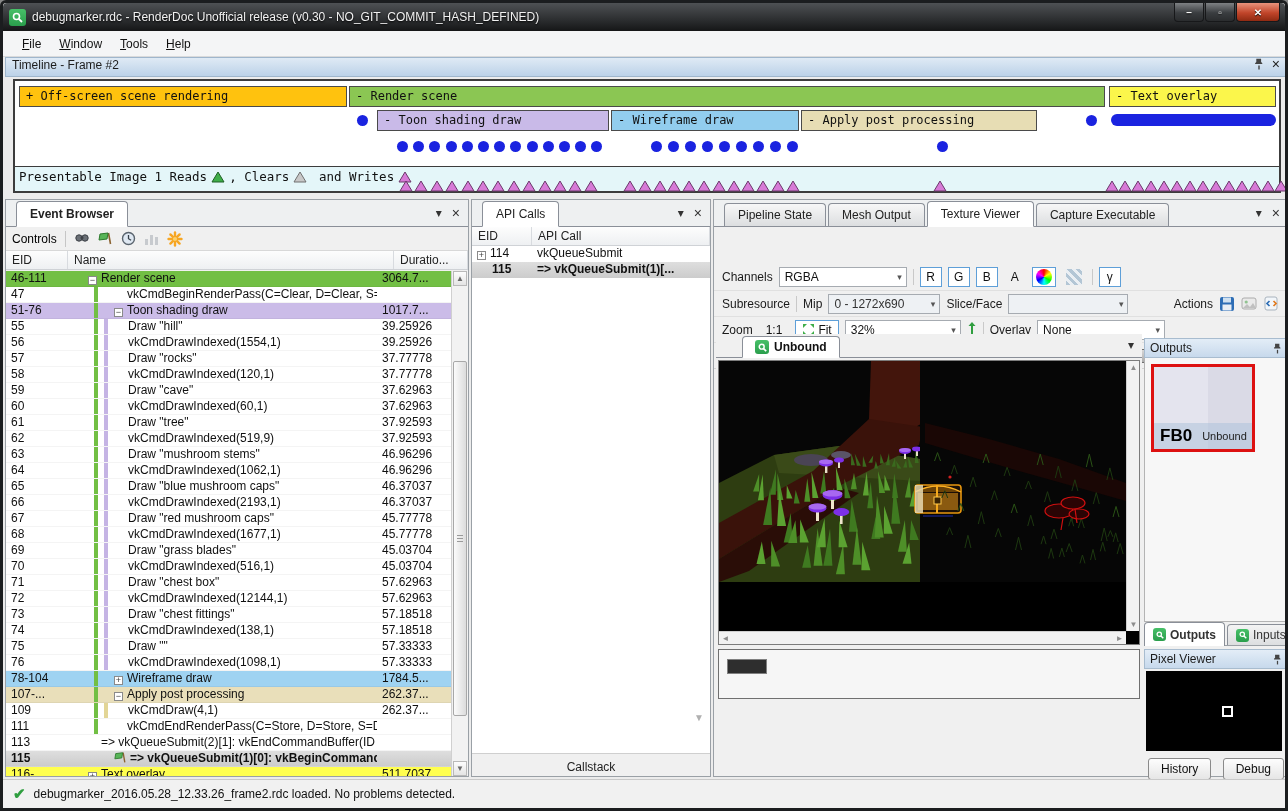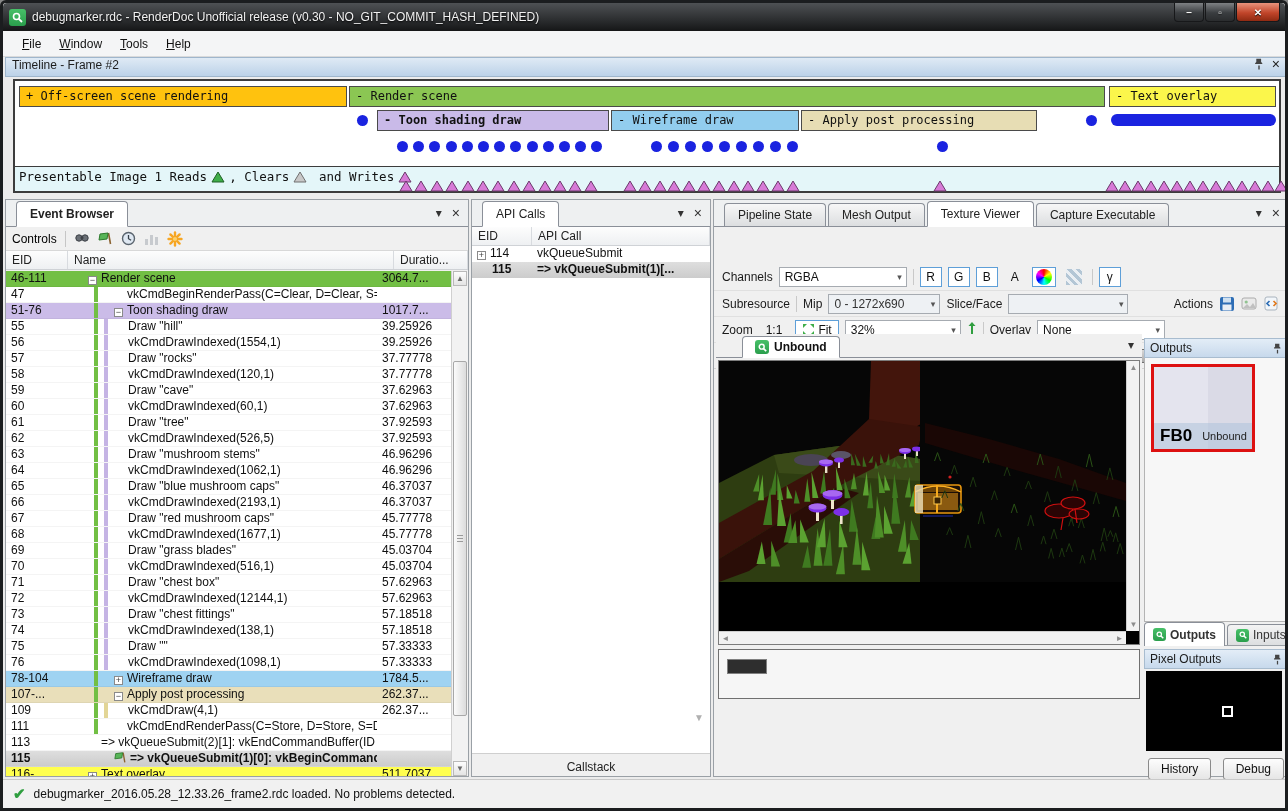--- a/index.html
+++ b/index.html
@@ -307,21 +307,21 @@
         <svg width="14" height="12" viewBox="0 0 14 12" class="tl-tri" style="left: 1246px; top: 13px; position: absolute;">
           <polygon points="7,1 13,11 1,11" fill="#d77ad7" stroke="#6b3a6b"></polygon>
         </svg>
         <svg width="14" height="12" viewBox="0 0 14 12" class="tl-tri" style="left: 1259px; top: 13px; position: absolute;">
           <polygon points="7,1 13,11 1,11" fill="#d77ad7" stroke="#6b3a6b"></polygon>
         </svg>
       </div>
   <div class="tl-bar" style="left: 4px; top: 5px; width: 328px; background: rgb(255, 194, 14);">+ Off-screen scene rendering</div>
       <div class="tl-bar" style="left: 334px; top: 5px; width: 756px; background: rgb(139, 198, 83);">- Render scene</div>
       <div class="tl-bar" style="left: 1094px; top: 5px; width: 167px; background: rgb(251, 246, 75);">- Text overlay</div>
-      <div class="tl-bar" style="left: 362px; top: 29px; width: 232px; background: rgb(201, 186, 232); font-weight: bold;">- Toon shading draw</div>
+      <div class="tl-bar" style="left: 362px; top: 29px; width: 232px; background: rgb(201, 186, 232);">- Toon shading draw</div>
       <div class="tl-bar" style="left: 596px; top: 29px; width: 188px; background: rgb(146, 205, 238);">- Wireframe draw</div>
       <div class="tl-bar" style="left: 786px; top: 29px; width: 236px; background: rgb(231, 221, 180);">- Apply post processing</div>
       <div class="tl-pill" style="left: 1096px; top: 33px; width: 165px; background: rgb(26, 35, 224);"></div>
       <div class="tl-dot" style="left: 342px; top: 34px; background: rgb(26, 35, 224);"></div>
       <div class="tl-dot" style="left: 1071px; top: 34px; background: rgb(26, 35, 224);"></div>
       <div class="tl-dot" style="left: 382px; top: 60px; background: rgb(26, 35, 224);"></div>
       <div class="tl-dot" style="left: 398.2px; top: 60px; background: rgb(26, 35, 224);"></div>
       <div class="tl-dot" style="left: 414.4px; top: 60px; background: rgb(26, 35, 224);"></div>
       <div class="tl-dot" style="left: 430.6px; top: 60px; background: rgb(26, 35, 224);"></div>
       <div class="tl-dot" style="left: 446.8px; top: 60px; background: rgb(26, 35, 224);"></div>
@@ -445,21 +445,21 @@
           <div class="c-name" style="padding-left: 60px;"><span class="guide g-green" style="left: 26px;"></span><span class="guide g-purple" style="left: 36px;"></span><span class="nametxt">vkCmdDrawIndexed(60,1)</span></div>
           <div class="c-dur">37.62963</div>
         </div>
         <div class="ebrow">
           <div class="c-eid">61</div>
           <div class="c-name" style="padding-left: 60px;"><span class="guide g-green" style="left: 26px;"></span><span class="guide g-purple" style="left: 36px;"></span><span class="nametxt">Draw "tree"</span></div>
           <div class="c-dur">37.92593</div>
         </div>
         <div class="ebrow">
           <div class="c-eid">62</div>
-          <div class="c-name" style="padding-left: 60px;"><span class="guide g-green" style="left: 26px;"></span><span class="guide g-purple" style="left: 36px;"></span><span class="nametxt">vkCmdDrawIndexed(526,5)</span></div>
+          <div class="c-name" style="padding-left: 60px;"><span class="guide g-green" style="left: 26px;"></span><span class="guide g-purple" style="left: 36px;"></span><span class="nametxt">vkCmdDrawIndexed(519,9)</span></div>
           <div class="c-dur">37.92593</div>
         </div>
         <div class="ebrow">
           <div class="c-eid">63</div>
           <div class="c-name" style="padding-left: 60px;"><span class="guide g-green" style="left: 26px;"></span><span class="guide g-purple" style="left: 36px;"></span><span class="nametxt">Draw "mushroom stems"</span></div>
           <div class="c-dur">46.96296</div>
         </div>
         <div class="ebrow">
           <div class="c-eid">64</div>
           <div class="c-name" style="padding-left: 60px;"><span class="guide g-green" style="left: 26px;"></span><span class="guide g-purple" style="left: 36px;"></span><span class="nametxt">vkCmdDrawIndexed(1062,1)</span></div>
@@ -952,21 +952,21 @@
           <span class="rdlogo" style="width:13px;height:13px">
               <svg class="icon" width="8" height="8" viewBox="0 0 11 11">
                 <circle cx="4.5" cy="4.5" r="3" fill="none" stroke="#fff" stroke-width="1.8"></circle>
                 <line x1="6.8" y1="6.8" x2="10" y2="10" stroke="#fff" stroke-width="2"></line>
               </svg>
             </span>
           <span>Inputs</span>
         </span>
       </div>
       <div class="dockhdr pc-hdr">
-        <span>Pixel Outputs</span>
+        <span>Pixel Viewer</span>
         <span style="flex:1"></span>
         <span>
             <svg class="icon" width="9" height="11" viewBox="0 0 10 12">
               <path d="M3 1h4v4l1.5 1.5v1h-9v-1L1 5V1z" transform="translate(1.5,0) scale(0.8)" fill="#444"></path>
               <line x1="5" y1="7.5" x2="5" y2="11.5" stroke="#444" stroke-width="1.4"></line>
             </svg>
           </span>
       </div>
       <div class="pc-box">
         <span class="pc-square"></span>

